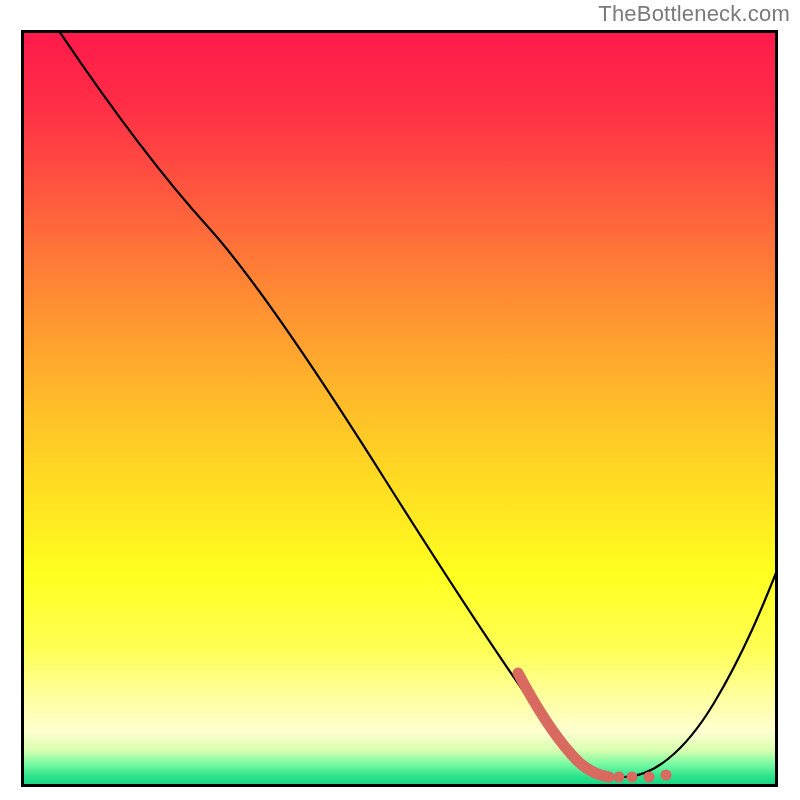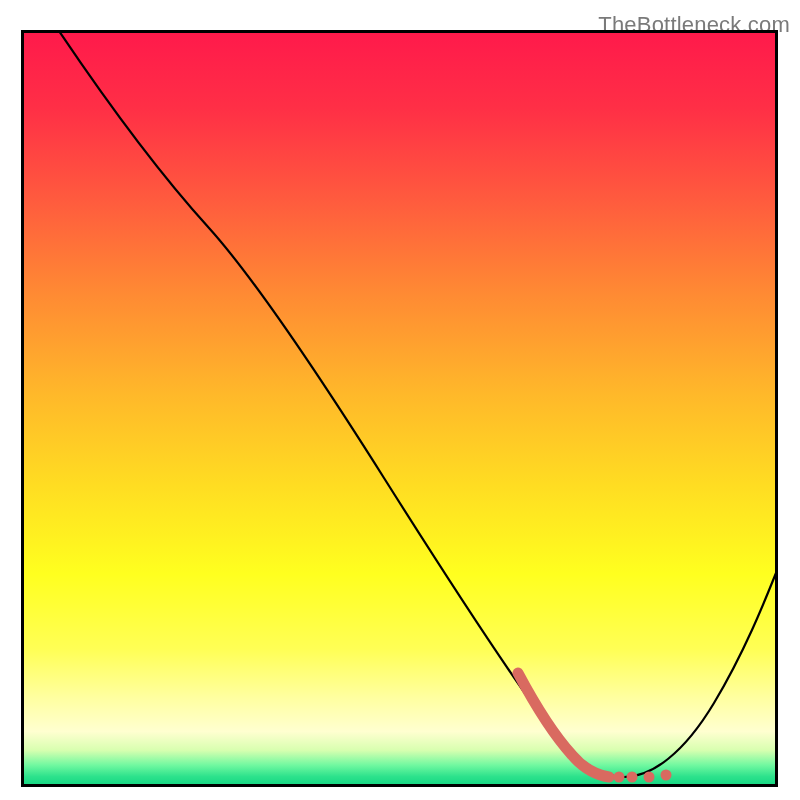--- a/index.html
+++ b/index.html
@@ -10,21 +10,21 @@
     background: #ffffff;
     font-family: Arial, Helvetica, sans-serif;
   }
   .wrap {
     position: relative;
     width: 800px;
     height: 800px;
   }
   .attribution {
     position: absolute;
-    top: 12px;
+    top: 1px;
     right: 10px;
     font-size: 22px;
     font-weight: 500;
     color: #7a7a7a;
     letter-spacing: 0.2px;
   }
   .plot-frame {
     position: absolute;
     left: 21px;
     top: 30px;

